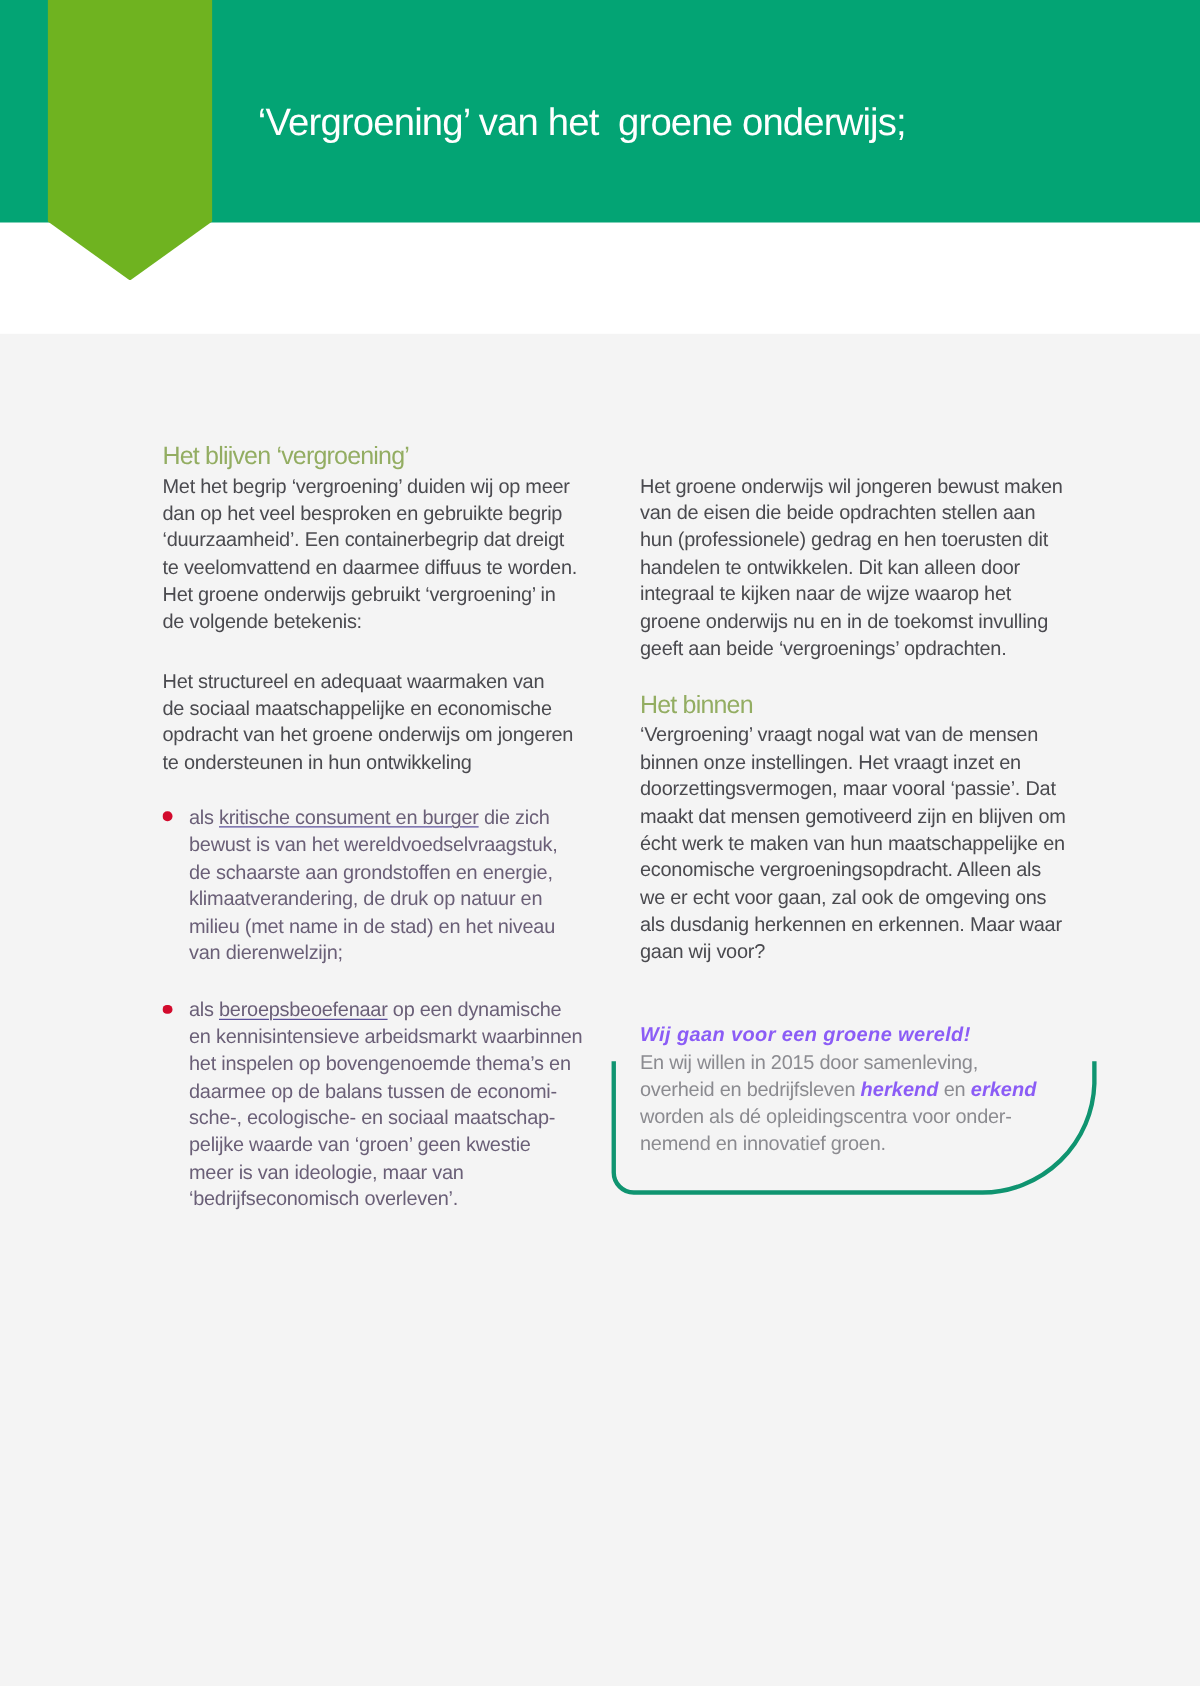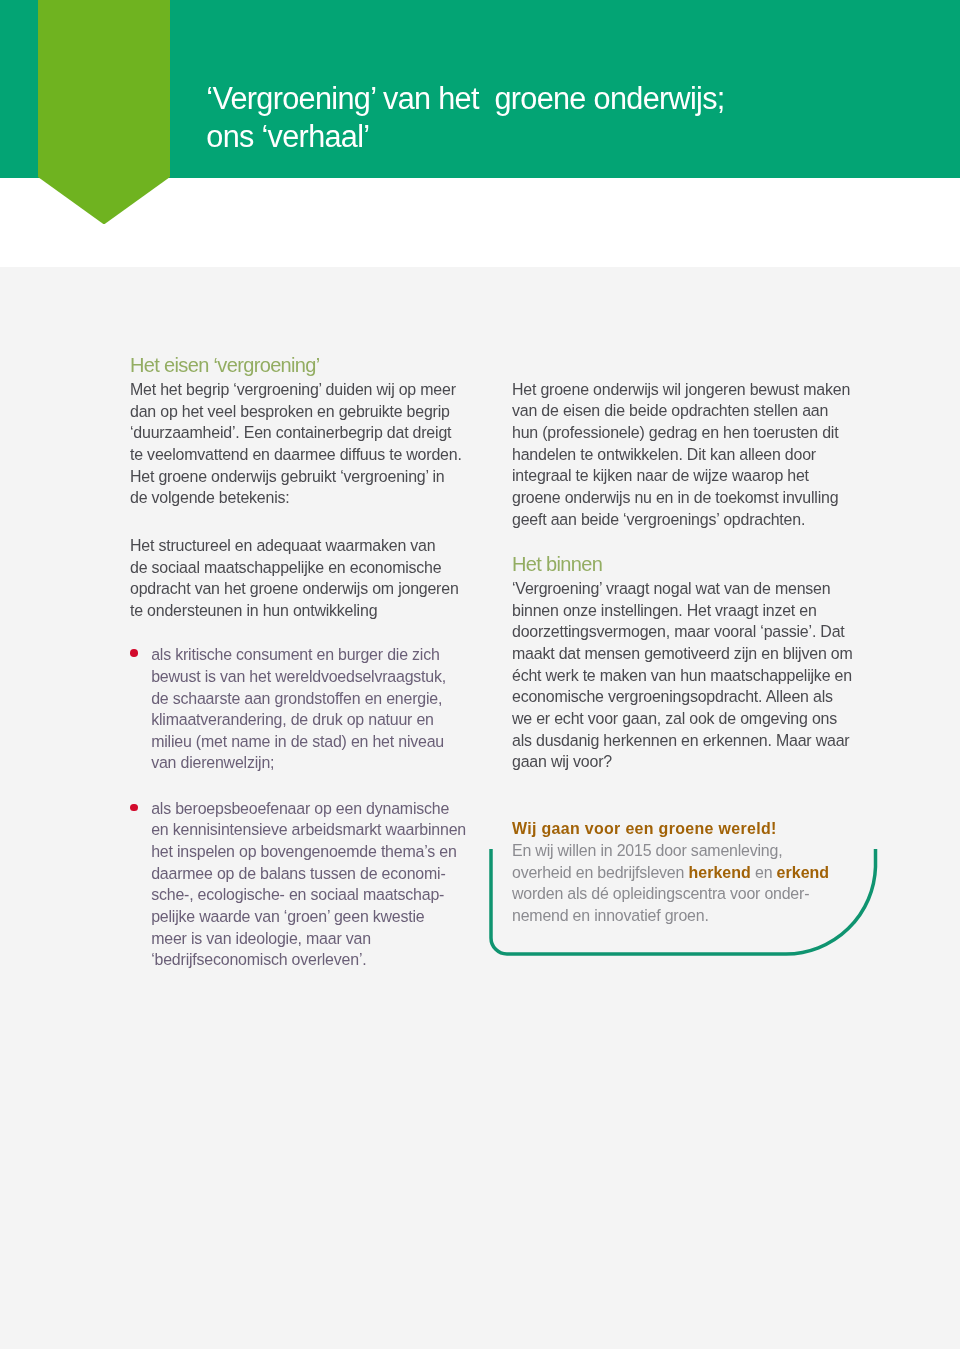--- a/index.html
+++ b/index.html
@@ -27,45 +27,44 @@
   .footer{position:absolute;left:0;top:1303.5px;width:960px;height:46px;background:#0892d0;}
   .folio{position:absolute;left:117px;top:1316px;color:#0f766e;font-size:16.1px;letter-spacing:-1.5px;}
 
   
   .tb{position:absolute;white-space:pre;will-change:transform;}
   .tb .ln{position:absolute;left:0;white-space:pre;}
   .body{font-size:15.95px;letter-spacing:-0.2px;color:#4a4a4f;}
   .rcol{letter-spacing:-0.2px;}
   .hd{font-size:20px;letter-spacing:-0.65px;color:#93ad62;}
   .purple{color:#6a5f77;}
-  .u{text-decoration-color:#5b4f9b;text-decoration-thickness:1.2px;text-underline-offset:2px;}
-  .teal-strong{color:#a16207;font-weight:bold;letter-spacing:0.05px;}
+  .u{text-decoration:underline;text-decoration-color:#5b4f9b;text-decoration-thickness:1.2px;text-underline-offset:2px;}
+  .teal-strong{color:#8b5cf6;font-weight:bold;letter-spacing:0.05px;font-style:italic;}
   .hl{letter-spacing:0.33px;}
   .grey-soft{color:#8b8b90;}
   .bdot{position:absolute;width:7.6px;height:7.6px;border-radius:50%;background:#d20a2c;}
 </style>
 </head>
 <body>
 
 <div class="page">
 
   <div class="hdr-white"></div>
   <div class="hdr-band"></div>
   <div class="bookmark"></div>
   <div class="title">
     <span class="tl tl1">‘Vergroening’ van het  groene onderwijs;</span>
-    <span class="tl tl2">ons ‘verhaal’</span>
   </div>
 
   <svg class="arcs" viewBox="0 0 960 1349">
     <path d="M491 849 L491 938 A16 16 0 0 0 507 954 L786 954 A90 90 0 0 0 875.5 867 L875.5 849" fill="none" stroke="#0f9470" stroke-width="3.5" stroke-linecap="butt"></path>
   </svg>
 
   <div class="tb hd" style="left:130px;top:0">
-    <span class="ln" style="top:353.7px">Het eisen ‘vergroening’</span>
+    <span class="ln" style="top:353.7px">Het blijven ‘vergroening’</span>
   </div>
   <div class="tb body" id="lp1" style="left:130px;top:0"><span class="ln" style="top: 380.9px;">Met het begrip ‘vergroening’ duiden wij op meer</span><span class="ln" style="top: 402.55px;">dan op het veel besproken en gebruikte begrip</span><span class="ln" style="top: 424.2px;">‘duurzaamheid’. Een containerbegrip dat dreigt</span><span class="ln" style="top: 445.85px;">te veelomvattend en daarmee diffuus te worden.</span><span class="ln" style="top: 467.5px;">Het groene onderwijs gebruikt ‘vergroening’ in</span><span class="ln" style="top: 489.15px;">de volgende betekenis:</span></div>
   <div class="tb body" id="lp2" style="left:130px;top:0"><span class="ln" style="top: 536.9px;">Het structureel en adequaat waarmaken van</span><span class="ln" style="top: 558.55px;">de sociaal maatschappelijke en economische</span><span class="ln" style="top: 580.2px;">opdracht van het groene onderwijs om jongeren</span><span class="ln" style="top: 601.85px;">te ondersteunen in hun ontwikkeling</span></div>
   <div class="tb body purple" id="lb1" style="left:130px;top:0"><span class="ln" style="top: 646.2px; left: 21.2px;"><span>als </span><span class="u">kritische consument en burger</span><span> die zich</span></span><span class="ln" style="top: 667.85px; left: 21.2px;">bewust is van het wereldvoedselvraagstuk,</span><span class="ln" style="top: 689.5px; left: 21.2px;">de schaarste aan grondstoffen en energie,</span><span class="ln" style="top: 711.15px; left: 21.2px;">klimaatverandering, de druk op natuur en</span><span class="ln" style="top: 732.8px; left: 21.2px;">milieu (met name in de stad) en het niveau</span><span class="ln" style="top: 754.45px; left: 21.2px;">van dierenwelzijn;</span><span class="bdot" style="left: 0px; top: 649px;"></span></div>
   <div class="tb body purple" id="lb2" style="left:130px;top:0"><span class="ln" style="top: 799.7px; left: 21.2px;"><span>als </span><span class="u">beroepsbeoefenaar</span><span> op een dynamische</span></span><span class="ln" style="top: 821.35px; left: 21.2px;">en kennisintensieve arbeidsmarkt waarbinnen</span><span class="ln" style="top: 843px; left: 21.2px;">het inspelen op bovengenoemde thema’s en</span><span class="ln" style="top: 864.65px; left: 21.2px;">daarmee op de balans tussen de economi-</span><span class="ln" style="top: 886.3px; left: 21.2px;">sche-, ecologische- en sociaal maatschap-</span><span class="ln" style="top: 907.95px; left: 21.2px;">pelijke waarde van ‘groen’ geen kwestie</span><span class="ln" style="top: 929.6px; left: 21.2px;">meer is van ideologie, maar van</span><span class="ln" style="top: 951.25px; left: 21.2px;">‘bedrijfseconomisch overleven’.</span><span class="bdot" style="left: 0px; top: 803.8px;"></span></div>
 
   <div class="tb body rcol" id="rp1" style="left:512px;top:0"><span class="ln" style="top: 380.8px;">Het groene onderwijs wil jongeren bewust maken</span><span class="ln" style="top: 402.45px;">van de eisen die beide opdrachten stellen aan</span><span class="ln" style="top: 424.1px;">hun (professionele) gedrag en hen toerusten dit</span><span class="ln" style="top: 445.75px;">handelen te ontwikkelen. Dit kan alleen door</span><span class="ln" style="top: 467.4px;">integraal te kijken naar de wijze waarop het</span><span class="ln" style="top: 489.05px;">groene onderwijs nu en in de toekomst invulling</span><span class="ln" style="top: 510.7px;">geeft aan beide ‘vergroenings’ opdrachten.</span></div>
   <div class="tb hd" style="left:512px;top:0">
     <span class="ln" style="top:553.2px">Het binnen</span>
   </div>

